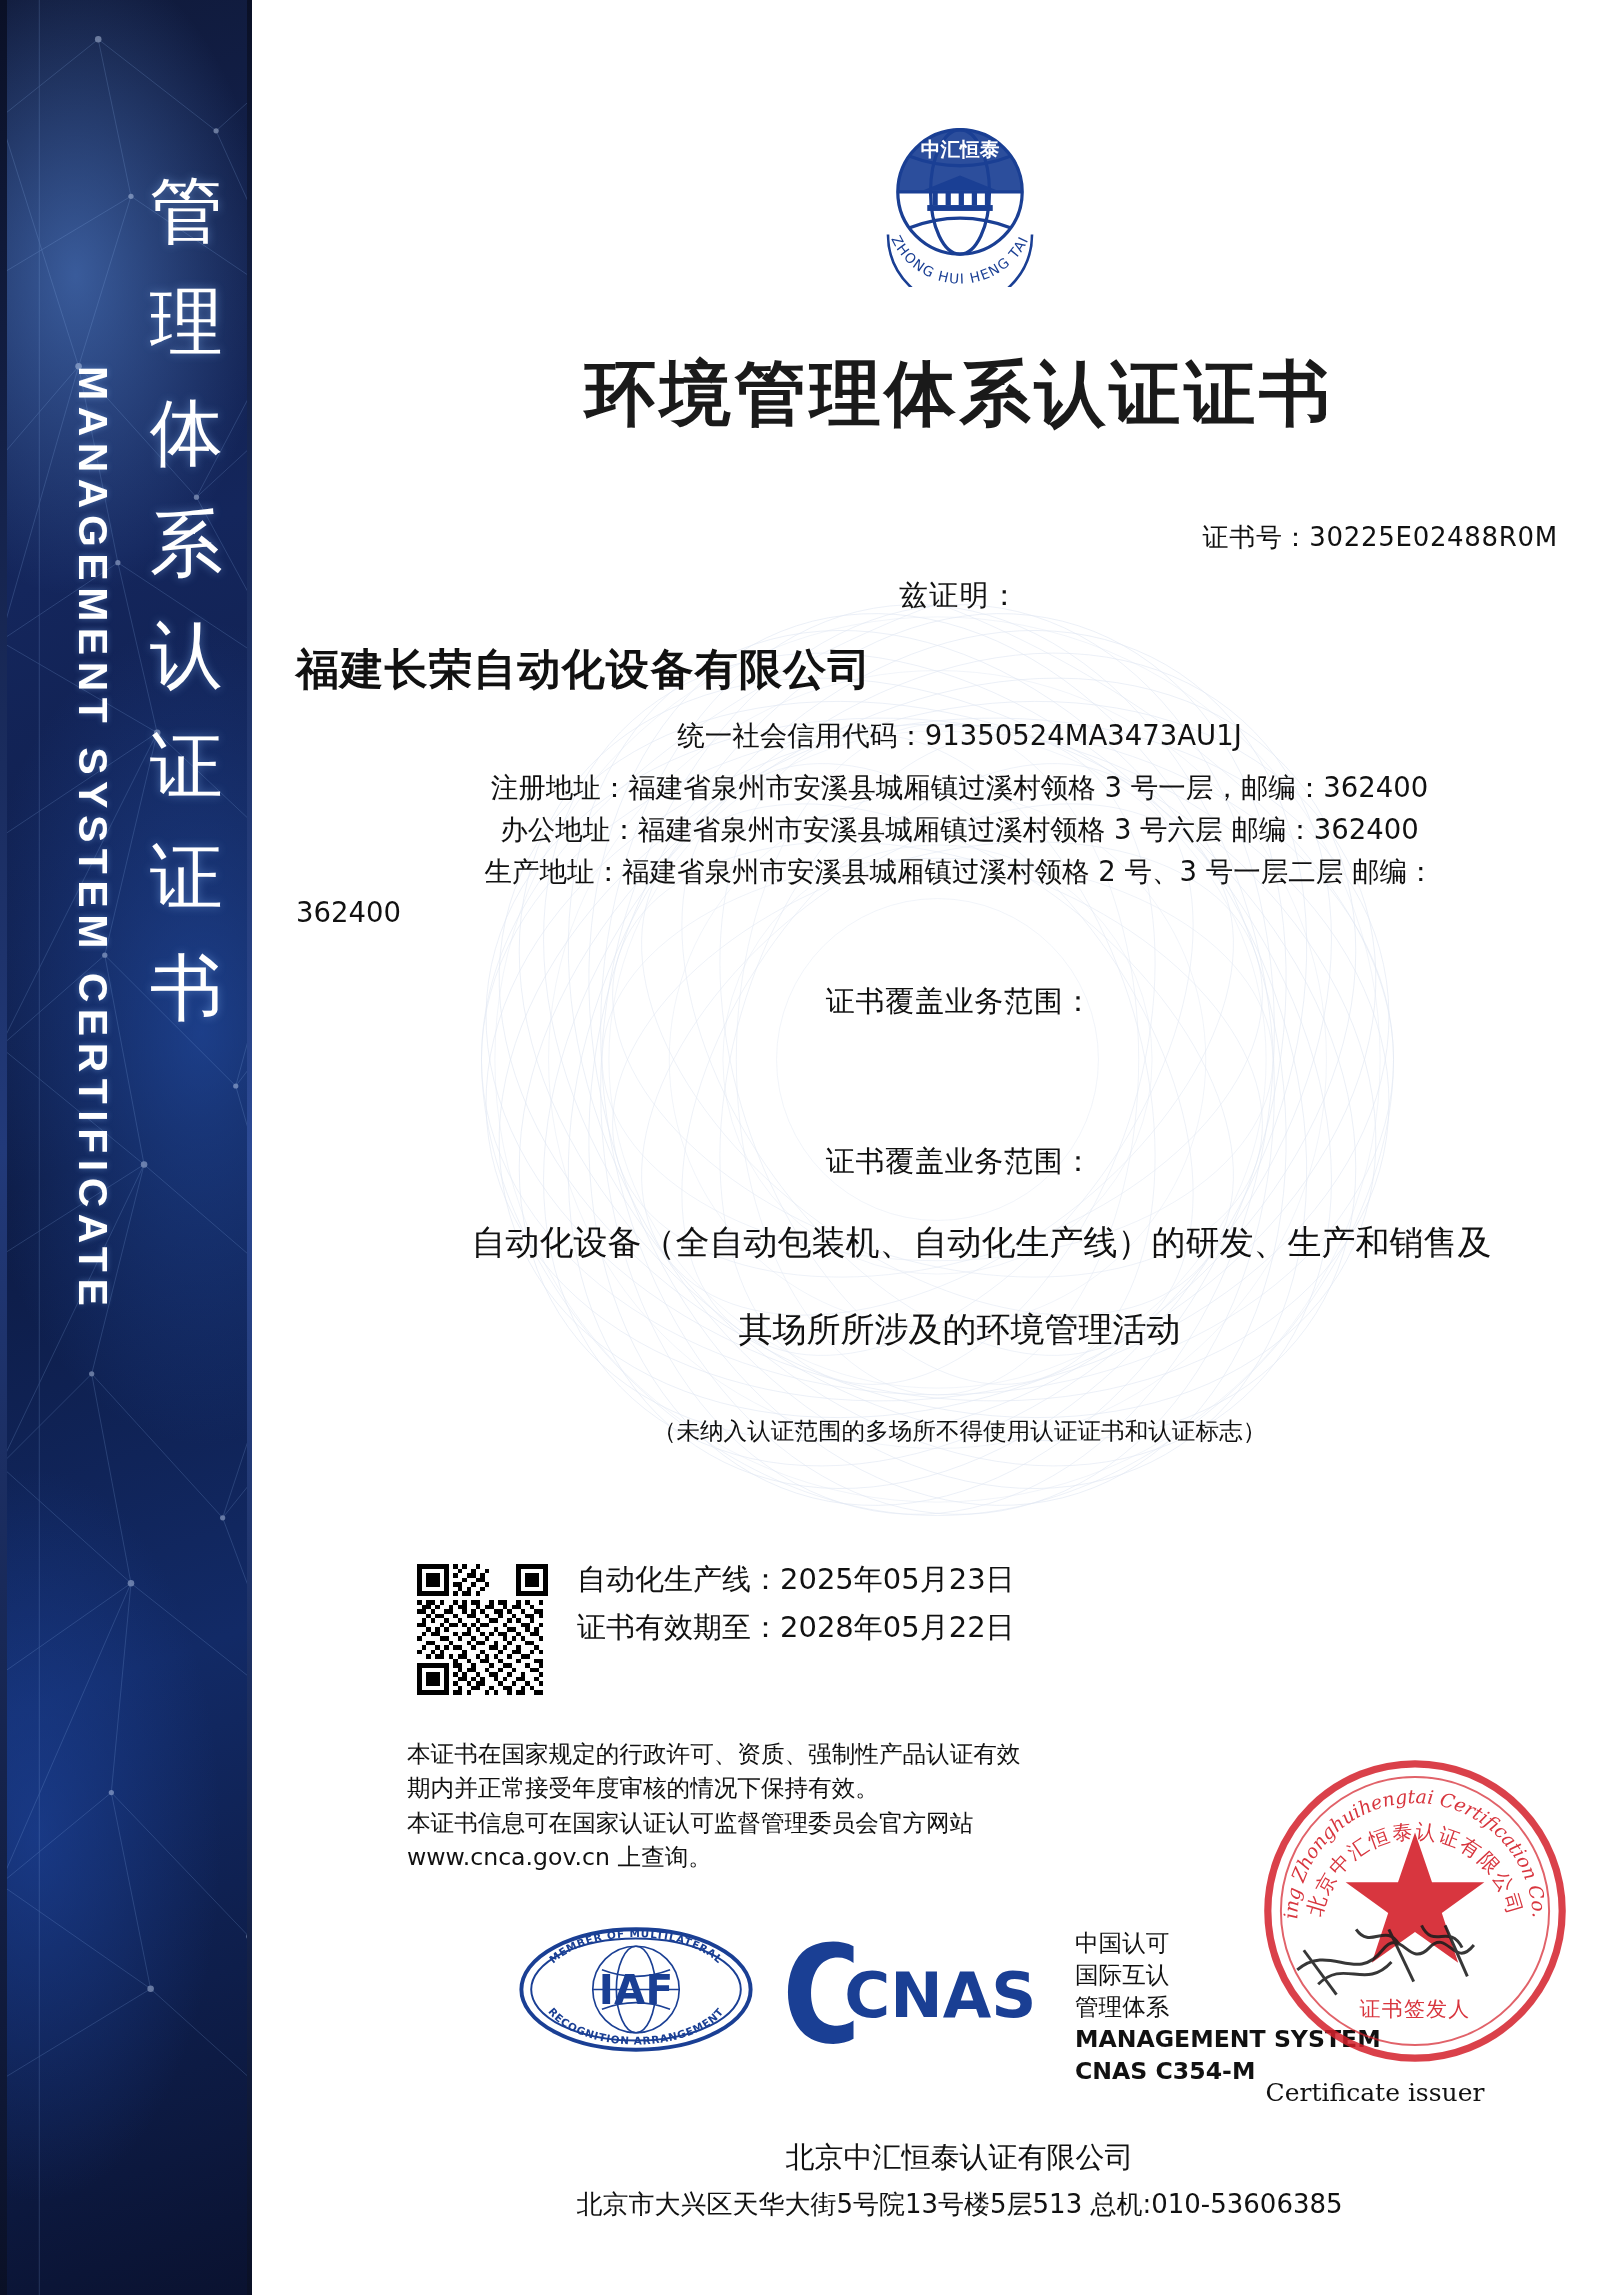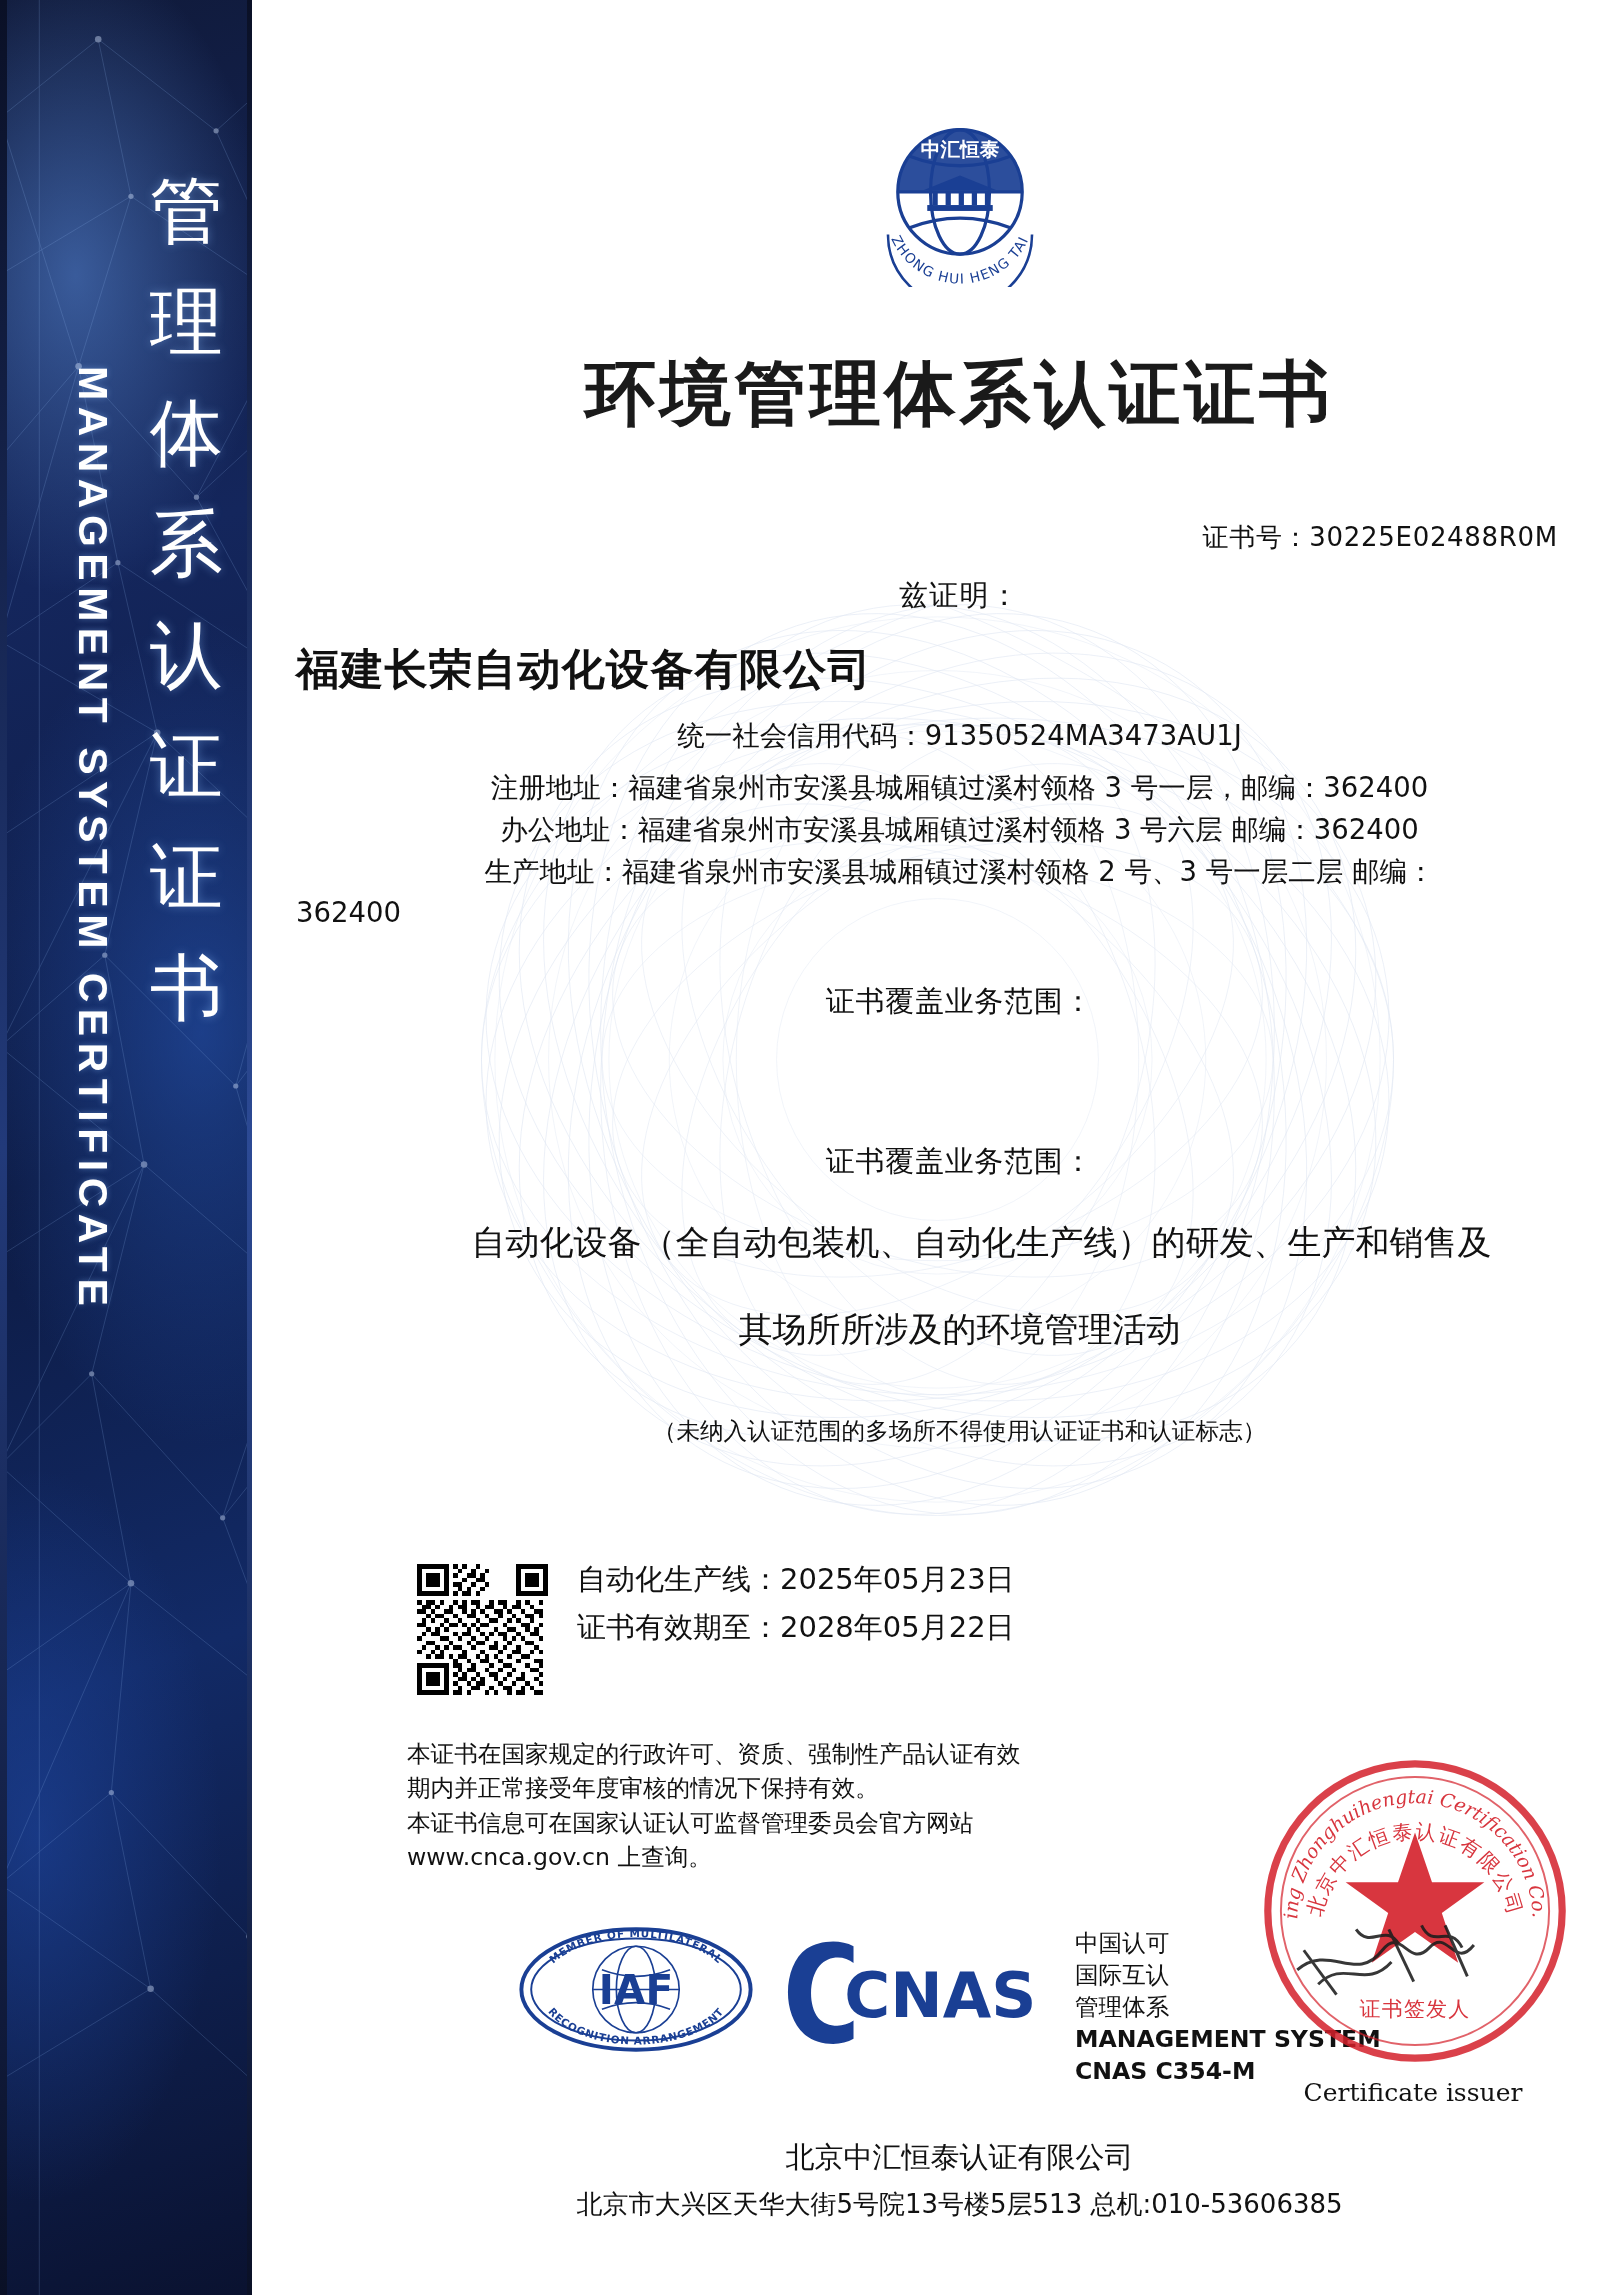--- a/index.html
+++ b/index.html
@@ -293,21 +293,21 @@
 
   .seal {
     position: absolute;
     left: 962px;
     top: 1754px;
     width: 314px;
     height: 314px;
   }
   .issuer-en {
     position: absolute;
-    left: 960px;
+    left: 922px;
     top: 2078px;
     width: 314px;
     text-align: center;
     font-size: 25px;
     color: #111;
     font-family: "DejaVu Serif", serif;
   }
 
   .footer1 {
     position: absolute;

